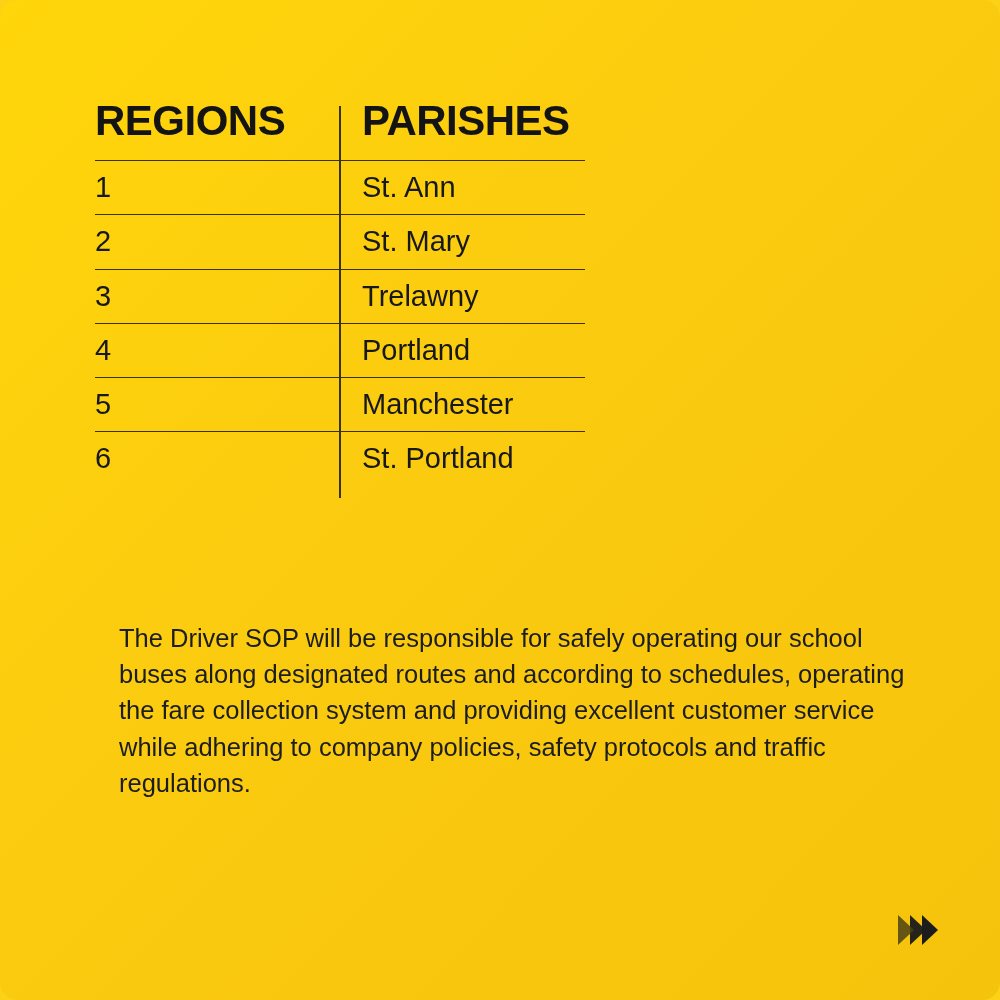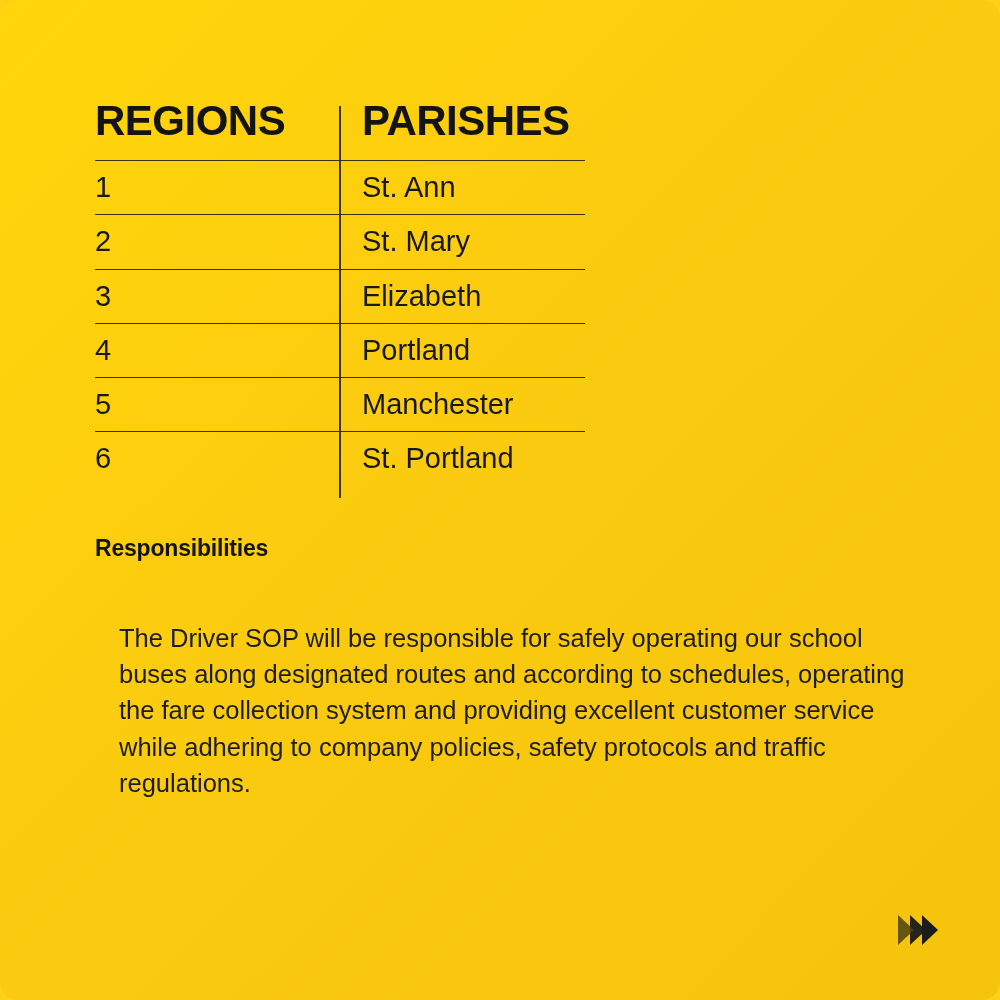--- a/index.html
+++ b/index.html
@@ -139,40 +139,39 @@
         <tr>
           <td class="cell-region">1</td>
           <td class="cell-parish">St. Ann</td>
         </tr>
         <tr>
           <td class="cell-region">2</td>
           <td class="cell-parish">St. Mary</td>
         </tr>
         <tr>
           <td class="cell-region">3</td>
-          <td class="cell-parish">Elizabeth</td>
+          <td class="cell-parish">Trelawny</td>
         </tr>
         <tr>
           <td class="cell-region">4</td>
           <td class="cell-parish">Portland</td>
         </tr>
         <tr>
           <td class="cell-region">5</td>
           <td class="cell-parish">Manchester</td>
         </tr>
         <tr>
           <td class="cell-region">6</td>
           <td class="cell-parish">St. Portland</td>
         </tr>
       </tbody>
     </table>
     <div class="vline"></div>
   </div>
 
-  <div class="section-title">Responsibilities</div>
 
   <div class="body-text">The Driver SOP will be responsible for safely operating our school buses along designated routes and according to schedules, operating the fare collection system and providing excellent customer service while adhering to company policies, safety protocols and traffic regulations.</div>
 
   <div class="chevrons">
     <span class="chev c-a"></span>
     <span class="chev c-b"></span>
     <span class="chev c-c"></span>
   </div>
 
 </div>

